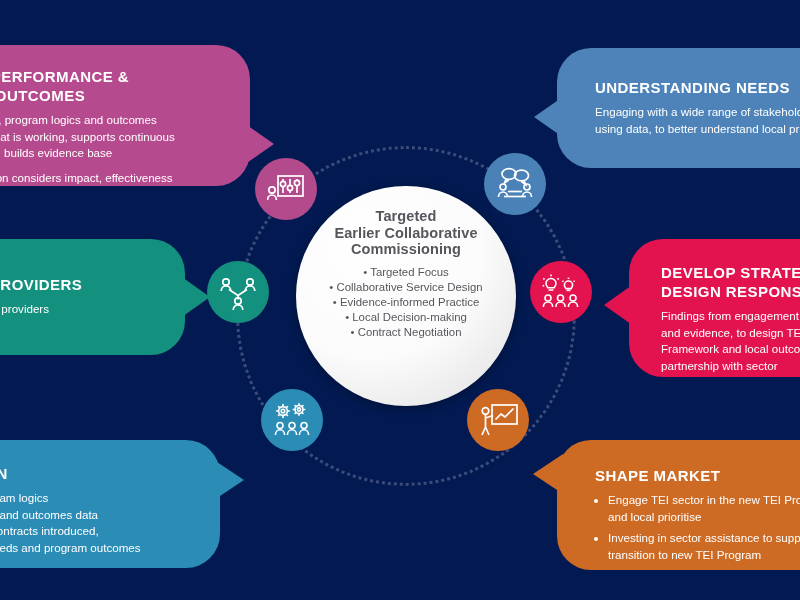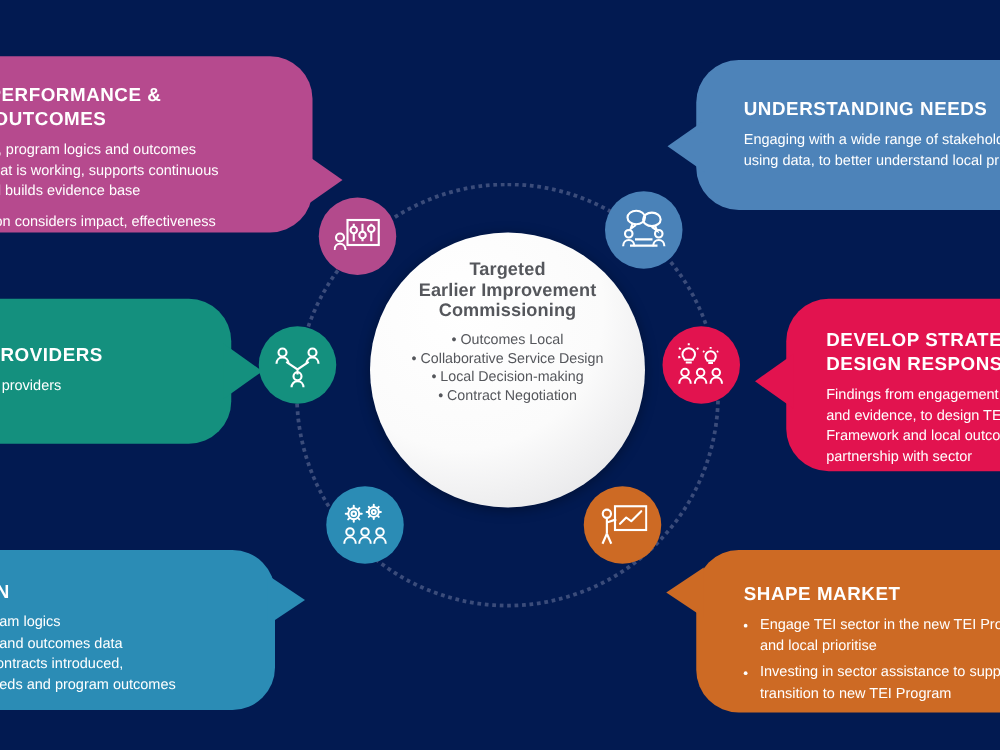--- a/index.html
+++ b/index.html
@@ -142,26 +142,27 @@
 </head>
 <body>
 
 <div id="stage">
 
   <div class="orbit"></div>
 
   <div class="core">
     <div class="core-title">
       <div>Targeted</div>
-      <div>Earlier Improvement</div>
+      <div>Earlier Collaborative</div>
       <div>Commissioning</div>
     </div>
     <div class="core-list">
-      <div>• Outcomes Local</div>
+      <div>• Targeted Focus</div>
       <div>• Collaborative Service Design</div>
+      <div>• Evidence-informed Practice</div>
       <div>• Local Decision-making</div>
       <div>• Contract Negotiation</div>
     </div>
   </div>
 
   <div class="node n-measure">
     <span>
       <svg width="38" height="32" viewBox="0 0 38 32" fill="none" stroke="#fff" stroke-width="1.7">
         <rect x="11" y="3" width="25" height="20"></rect>
         <line x1="16" y1="6" x2="16" y2="20"></line>

